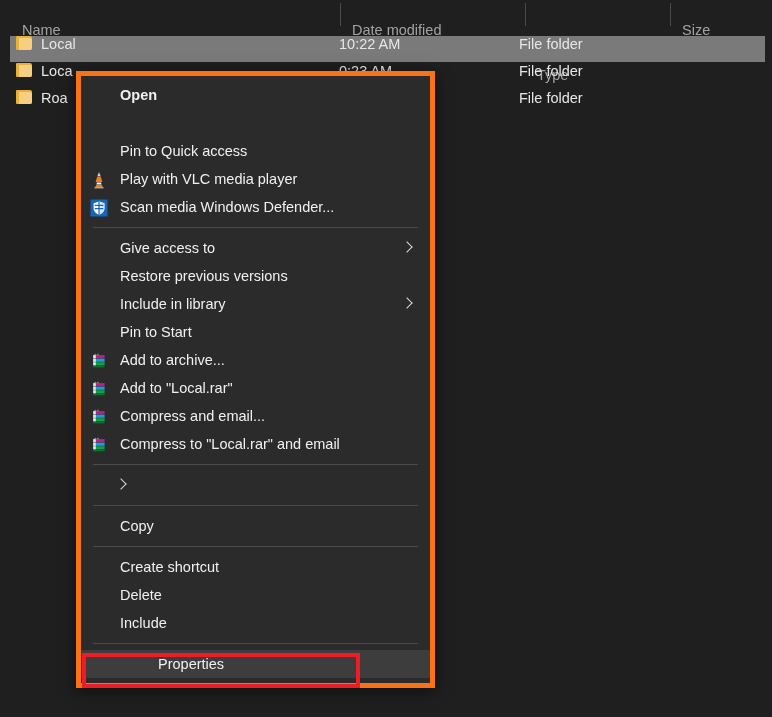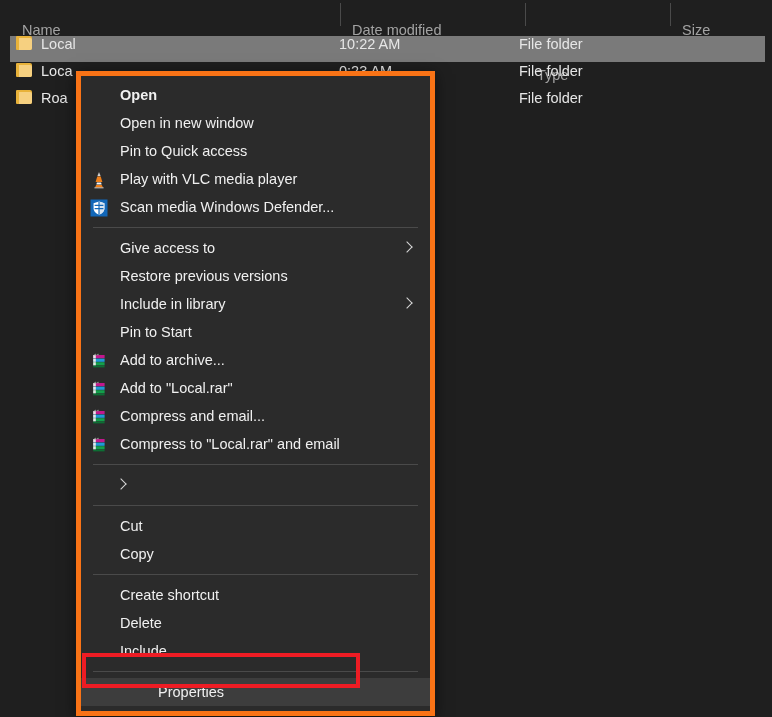--- a/index.html
+++ b/index.html
@@ -252,21 +252,20 @@
 
 </div>
 
 <div id="context-menu">
     <div class="menu-item bold">
       <span class="ico blank"></span>
       <span class="label">Open</span>
     </div>
     <div class="menu-item">
       <span class="ico blank"></span>
-      <span class="label">Open in new window</span>
     </div>
     <div class="menu-item">
       <span class="ico blank"></span>
       <span class="label">Pin to Quick access</span>
     </div>
     <div class="menu-item">
       <span class="ico"><svg class="icon-vlc" viewBox="0 0 18 18" xmlns="http://www.w3.org/2000/svg">
           <polygon points="9,1.5 7.6,5 10.4,5" fill="#f2f2f2" stroke="#9a9a9a" stroke-width="0.4"></polygon>
           <polygon points="7.3,5.6 10.7,5.6 12.4,11 5.6,11" fill="#ef7f1a"></polygon>
           <polygon points="6.9,11.6 11.1,11.6 11.6,13.4 6.4,13.4" fill="#f7f7f7"></polygon>
@@ -361,24 +360,20 @@
       <span class="label">Compress to "Local.rar" and email</span>
     </div>
     <div class="separator"></div>
     <div class="menu-item">
       <span class="ico blank"></span>
       <span class="chev"></span>
     </div>
     <div class="separator"></div>
     <div class="menu-item">
       <span class="ico blank"></span>
-      <span class="label">Cut</span>
-    </div>
-    <div class="menu-item">
-      <span class="ico blank"></span>
       <span class="label">Copy</span>
     </div>
     <div class="separator"></div>
     <div class="menu-item">
       <span class="ico blank"></span>
       <span class="label">Create shortcut</span>
     </div>
     <div class="menu-item">
       <span class="ico blank"></span>
       <span class="label">Delete</span>

